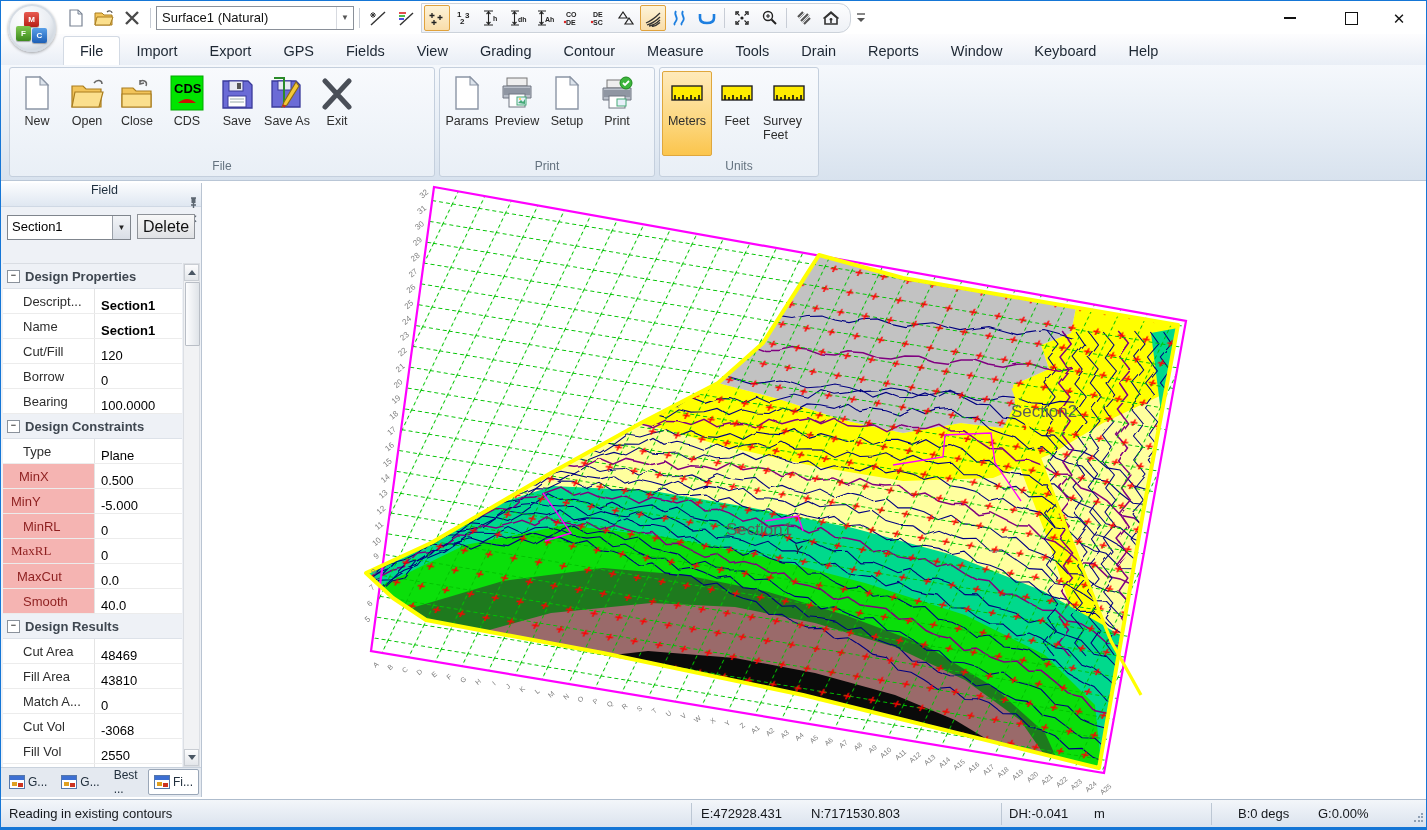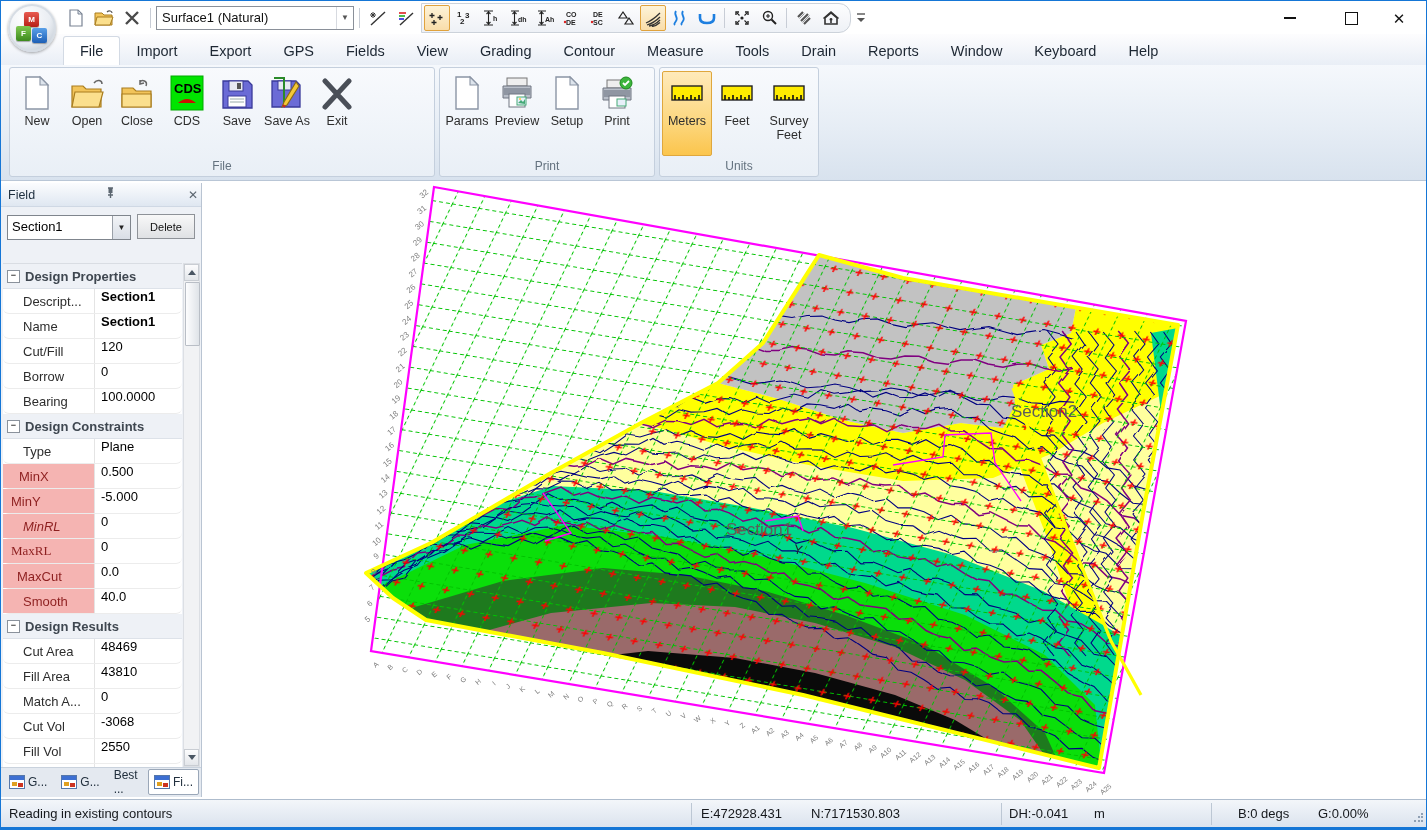--- a/index.html
+++ b/index.html
@@ -26,33 +26,33 @@
   .tabs{position:absolute;left:0;top:33px;width:100%;height:31px;background:linear-gradient(#fdfdfe,#e9eef6);display:flex;align-items:flex-end;padding-left:62px;box-sizing:border-box;}
   .tab{height:28px;display:flex;align-items:center;padding:0 16px;font-size:14.5px;color:#1d2733;}
   .tab.sel{background:#fff;border:1px solid #d3dae4;border-bottom:none;border-radius:3px 3px 0 0;}
   
   .ribbon{position:absolute;left:0;top:64px;width:100%;height:116px;background:linear-gradient(#f5f8fc,#e6edf5 55%,#d8e2ee);border-bottom:1px solid #b9c6d6;box-sizing:border-box;display:flex;gap:4px;padding:2px 0 0 8px;}
   .rgroup{position:relative;height:108px;border:1px solid #c4cfdd;border-radius:3px;background:linear-gradient(#f8fafd,#e9eff6);}
   .rbtns{display:flex;align-items:flex-start;height:88px;padding:3px 2px 0 2px;}
   .rbtn{width:50px;height:85px;display:flex;flex-direction:column;align-items:center;border:1px solid transparent;border-radius:2px;padding-top:2px;box-sizing:border-box;}
   .rbtn.sel{border:1px solid #dfa73d;background:linear-gradient(#ffeaba,#fcd77f 60%,#fbc54d);}
   .rbtn .ric{width:36px;height:38px;display:flex;align-items:center;justify-content:center;}
-  .rbtn .rlabel{font-size:12.5px;color:#2d2d2d;text-align:center;line-height:1.15;margin-top:2px;}
+  .rbtn .rlabel{font-size:12.5px;color:#2d2d2d;text-align:left;line-height:1.15;margin-top:2px;}
   .rgl{position:absolute;left:0;bottom:0;width:100%;height:17px;text-align:center;font-size:12px;color:#64727f;}
   
   .panel{position:absolute;left:0;top:182px;width:201px;bottom:32px;background:#eef1f6;border-right:1px solid #b9c4d2;box-sizing:border-box;}
-  .phead{position:absolute;left:0;top:0;width:100%;height:24px;background:linear-gradient(#fbfcfe,#dfe7f1);border-bottom:1px solid #cfd8e4;display:flex;align-items:center;font-size:12.5px;color:#1e2e3e;padding-left:7px;box-sizing:border-box;}
+  .phead{position:absolute;left:0;top:0;width:100%;height:24px;background:linear-gradient(#fbfcfe,#dfe7f1);border-bottom:1px solid #cfd8e4;display:flex;align-items:center;font-size:12.5px;color:#1e2e3e;padding-left:7px;box-sizing:border-box;flex-direction:column;}
   .phead .hic{margin-left:auto;color:#5c6670;font-size:12px;width:16px;text-align:center;}
   .pselrow{position:absolute;left:0;top:30px;width:100%;height:28px;}
   .pcombo{position:absolute;left:6px;top:2px;width:122px;height:23px;border:1px solid #7f858d;background:#fff;display:flex;font-size:13px;}
   .pcombo .ctext{flex:1;padding:3px 0 0 4px;}
   .pcombo .cbtn{width:17px;background:linear-gradient(#f2f4f7,#d9dee6);border-left:1px solid #9aa0a8;display:flex;align-items:center;justify-content:center;font-size:8px;color:#222;}
-  .delbtn{position:absolute;left:136px;top:1px;width:56px;height:23px;border:1px solid #8e9298;background:linear-gradient(#f8f8f8,#dfe1e4);font-size:11px;color:#111;display:flex;align-items:center;justify-content:center;}
+  .delbtn{position:absolute;left:136px;top:1px;width:56px;height:23px;border:1px solid #8e9298;background:linear-gradient(#f8f8f8,#dfe1e4);font-size:16px;color:#111;display:flex;align-items:center;justify-content:center;}
   .pgrid{position:absolute;left:2px;top:80px;right:19px;background:#fff;border-top:1px solid #d9dde3;}
-  .prow{height:24px;display:flex;border-bottom:1px solid #ececec;background:#fff;font-size:13px;align-items:flex-start;border-radius:6px;}
+  .prow{height:24px;display:flex;border-bottom:1px solid #ececec;background:#fff;font-size:13px;align-items:flex-end;}
   .psec{height:24px;display:flex;align-items:center;background:#eef1f6;border-bottom:1px solid #dde2e9;font-size:13px;font-weight:bold;color:#3f4750;}
   .psec .minus{width:11px;height:11px;border:1px solid #8a929c;background:#fff;color:#333;font-size:9px;line-height:9px;text-align:center;margin:0 5px 0 4px;}
   .plabel{width:92px;padding-left:20px;color:#2d2d2d;box-sizing:border-box;border-right:1px solid #e4e4e4;height:100%;display:flex;align-items:center;white-space:nowrap;overflow:hidden;}
   .plabel.pink{background:#f5b4b2;color:#8d1f1f;}
   .pval{flex:1;padding-left:6px;color:#000;white-space:nowrap;overflow:hidden;}
   .pval.bold{font-weight:bold;}
   .vscroll{position:absolute;right:1px;top:80px;width:17px;height:504px;background:#f1f2f4;border:1px solid #dcdfe4;box-sizing:border-box;}
   .sbtn{position:absolute;left:0;width:15px;height:17px;background:linear-gradient(#fcfcfd,#e3e6ea);border:1px solid #c9cdd3;box-sizing:border-box;display:flex;align-items:center;justify-content:center;}
   .tri-up{width:0;height:0;border-left:4px solid transparent;border-right:4px solid transparent;border-bottom:5px solid #4a5663;}
   .tri-dn{width:0;height:0;border-left:4px solid transparent;border-right:4px solid transparent;border-top:5px solid #4a5663;}
@@ -475,21 +475,21 @@
         </div>
       <div class="prow">
           <div class="plabel pink" style="padding-left:16px;">MinX</div>
           <div class="pval">0.500</div>
         </div>
       <div class="prow">
           <div class="plabel pink" style="padding-left:8px;">MinY</div>
           <div class="pval">-5.000</div>
         </div>
       <div class="prow">
-          <div class="plabel pink" style="font-style:italic;">MinRL</div>
+          <div class="plabel pink" style="">MinRL</div>
           <div class="pval">0</div>
         </div>
       <div class="prow">
           <div class="plabel pink" style="padding-left:8px;font-family:Liberation Serif, serif;">MaxRL</div>
           <div class="pval">0</div>
         </div>
       <div class="prow">
           <div class="plabel pink" style="padding-left:14px;">MaxCut</div>
           <div class="pval">0.0</div>
         </div>

